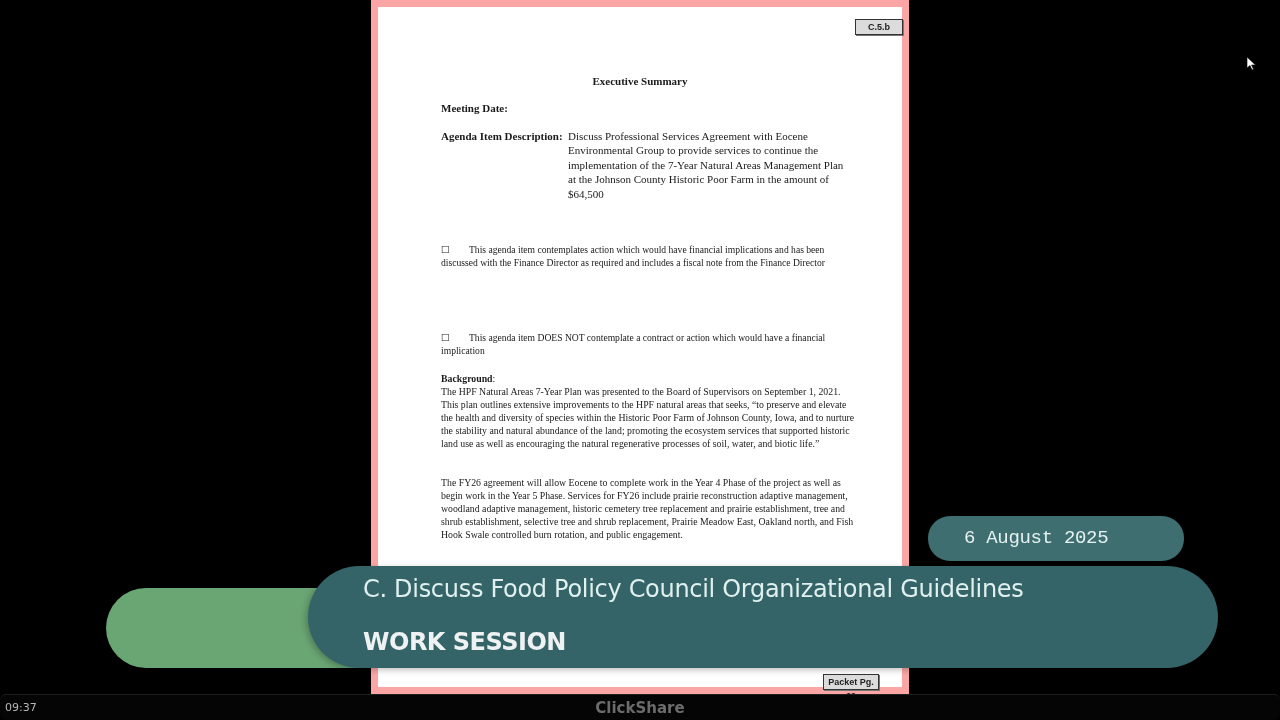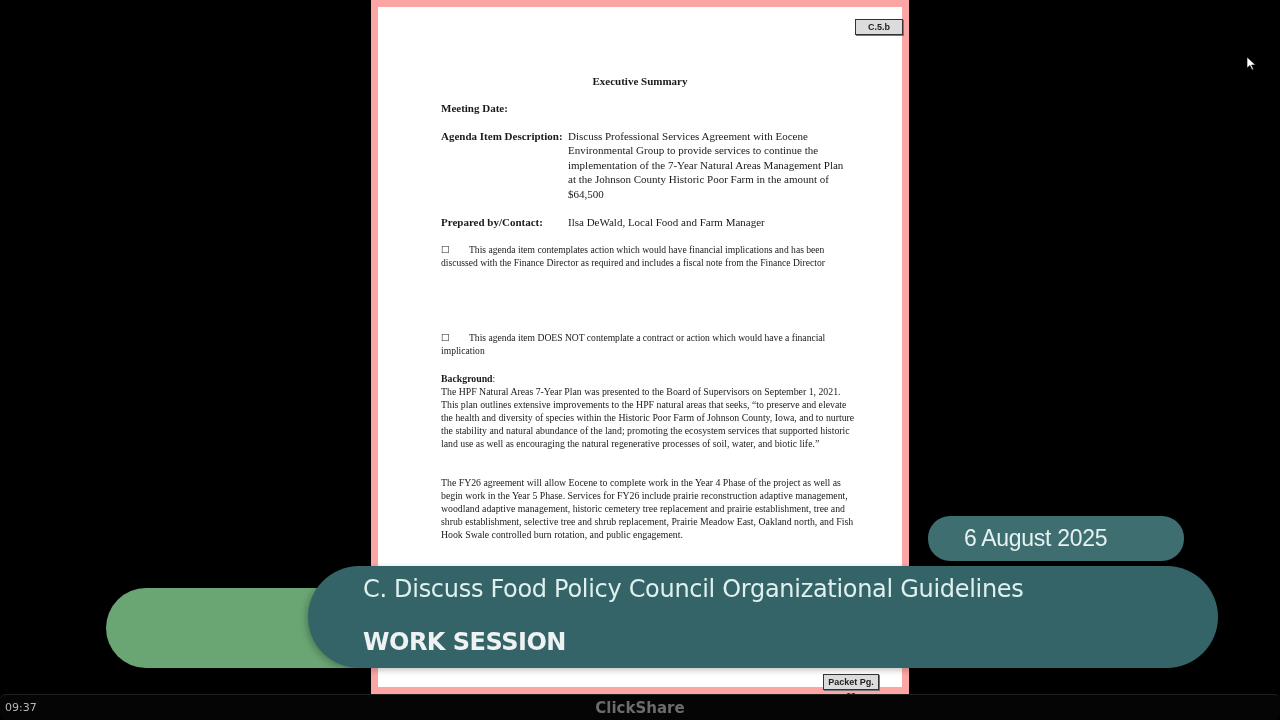--- a/index.html
+++ b/index.html
@@ -50,21 +50,21 @@
       font-family: "DejaVu Sans", sans-serif; font-weight: normal; letter-spacing: -0.3px;
       white-space: nowrap;
     }
     .session-label {
       position: absolute; left: 55px; top: 62px; font-size: 24px; color: #eef2f2;
       font-family: "DejaVu Sans", sans-serif; font-weight: bold; letter-spacing: -0.5px;
     }
     .date-pill {
       position: absolute; left: 928px; top: 516px; width: 256px; height: 45px;
       background: #3e6e70; border-radius: 22px;
-      color: #e6f2f1; font-family: Liberation Sans, sans-serif; font-size: 23px;
+      color: #e6f2f1; font-family: Liberation Mono, monospace; font-size: 19px;
       line-height: 45px; padding-left: 36px; letter-spacing: -0.3px;
     }
 
     
     .bottom-bar {
       position: absolute; left: 0; top: 694px; width: 1280px; height: 26px;
       background: #050505; border-top: 1px solid #1f1f1f; border-radius: 6px;
     }
     .clock { position: absolute; left: 5px; top: 6px; font-size: 11px; color: #b8b8b8; font-family: "DejaVu Sans", sans-serif; }
     .brand { position: absolute; left: 0; width: 100%; top: 4px; text-align: center; font-size: 15px; font-weight: bold; color: #6c6c6c; font-family: "DejaVu Sans", sans-serif; }
@@ -81,24 +81,20 @@
 
   <div class="field-row serif" style="top:94px;align-items:center;">
     <span class="field-label">Meeting Date:</span>
   </div>
 
   <div class="field-row serif" style="top:122px;">
     <span class="field-label">Agenda Item Description:</span>
     <span class="field-value">Discuss Professional Services Agreement with Eocene Environmental Group to provide services to continue the implementation of the 7-Year Natural Areas Management Plan at the Johnson County Historic Poor Farm in the amount of $64,500</span>
   </div>
 
-  <div class="field-row serif" style="top:208px;">
-    <span class="field-label">Prepared by/Contact:</span>
-    <span class="field-value" style="width:300px;">Ilsa DeWald, Local Food and Farm Manager</span>
-  </div>
 
   <div class="check-block serif" style="top:237px;">
     <span class="check-box">☐</span><span>This agenda item contemplates action which would have financial implications and has been discussed with the Finance Director as required and includes a fiscal note from the Finance Director</span>
   </div>
 
 
   <div class="check-block serif" style="top:325px;">
     <span class="check-box">☐</span><span>This agenda item DOES NOT contemplate a contract or action which would have a financial implication</span>
   </div>
 

